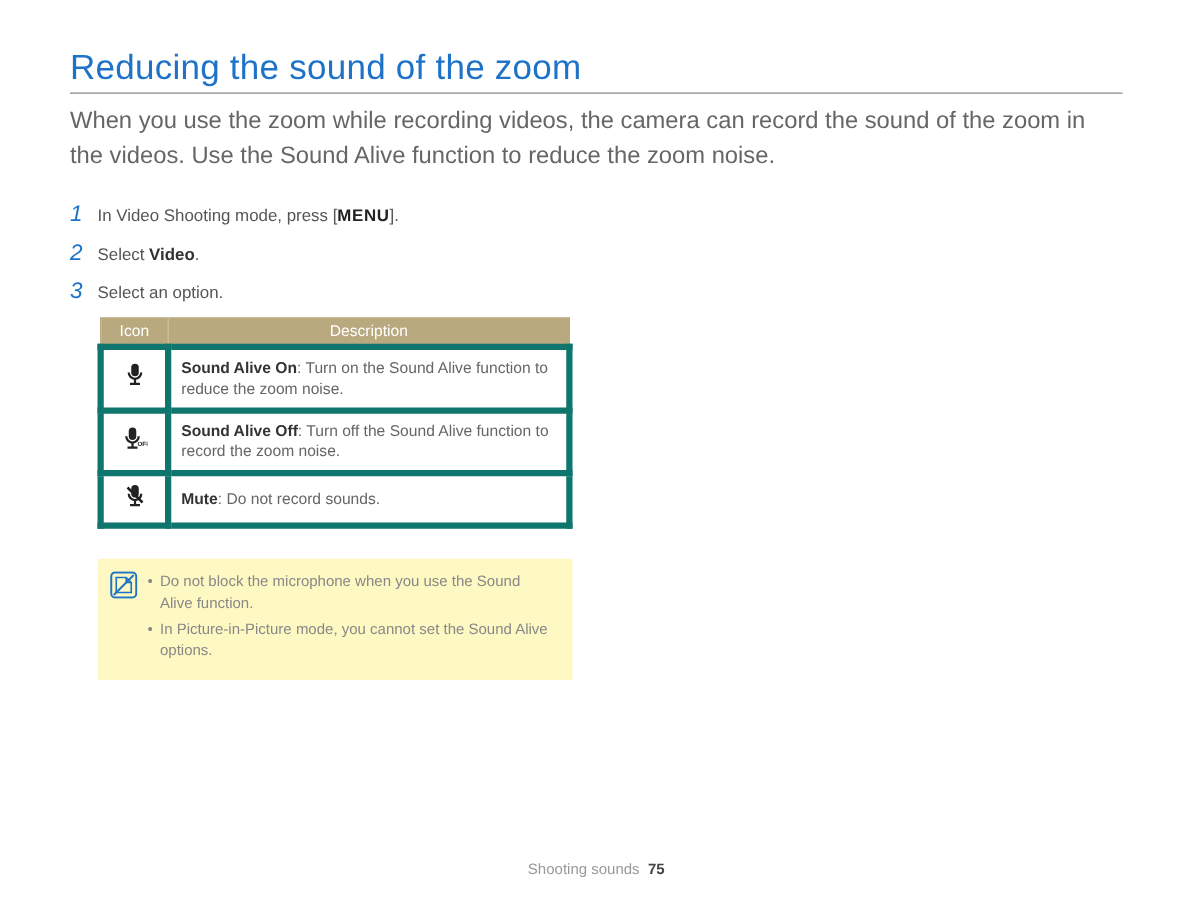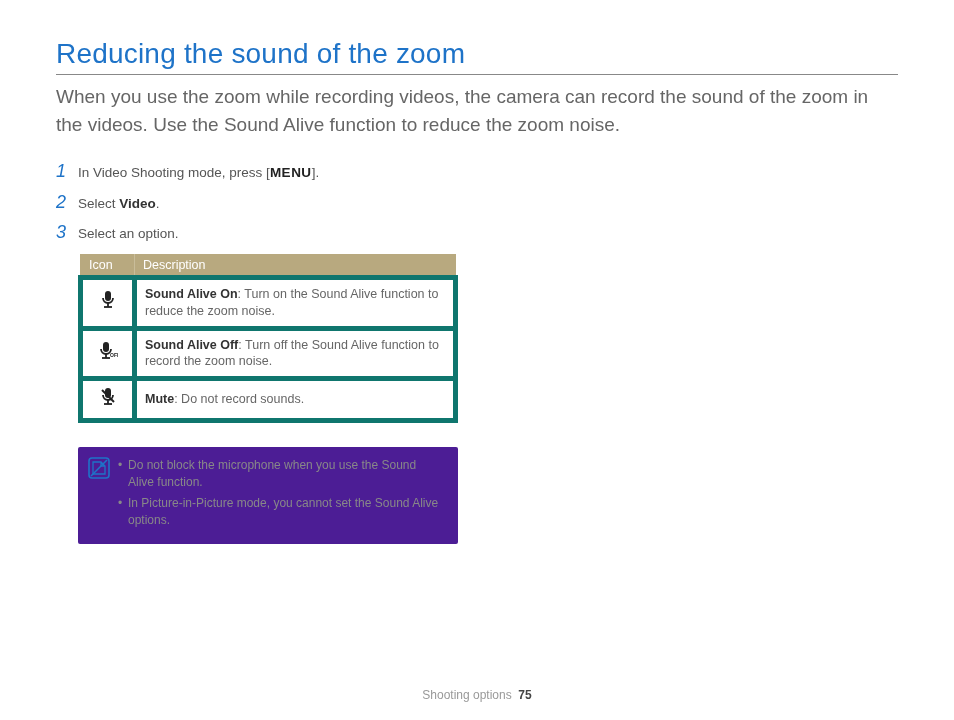--- a/index.html
+++ b/index.html
@@ -68,40 +68,40 @@
   table.opts {
     border-collapse: collapse;
     width: 380px;
     margin: 6px 0 0 22px;
     font-size: 12.5px;
   }
   table.opts th {
     background: #b8a97f;
     color: #fff;
     font-weight: 400;
-    text-align: left;
+    text-align: center;
     padding: 3px 8px;
     border: 1px solid #b8a97f;
   }
   table.opts th:first-child { width: 54px; border-right: 1px solid #c9bd9a; }
   table.opts td {
     border: 5px solid #0f766e;
     padding: 6px 8px;
     vertical-align: middle;
     color: #666;
     line-height: 1.35;
   }
   table.opts td.icon-cell {
     text-align: center;
     width: 54px;
   }
   .note-box {
     display: flex;
     align-items: flex-start;
-    background: #4c1d95;
+    background: #fef9c3;
     width: 380px;
     margin: 24px 0 0 22px;
     padding: 10px 14px 12px 10px;
     border-radius: 2px;
   }
   .note-icon {
     width: 22px;
     height: 22px;
     flex-shrink: 0;
     margin-right: 8px;
@@ -220,14 +220,14 @@
       </div>
       <ul class="note-list">
         <li>Do not block the microphone when you use the Sound Alive function.</li>
         <li>In Picture-in-Picture mode, you cannot set the Sound Alive options.</li>
       </ul>
     </div>
   </div>
 </div>
 
 <div class="footer">
-  <span>Shooting options</span>&nbsp;&nbsp;<span class="pn">75</span>
+  <span>Shooting sounds</span>&nbsp;&nbsp;<span class="pn">75</span>
 </div>
 
 </body></html>

